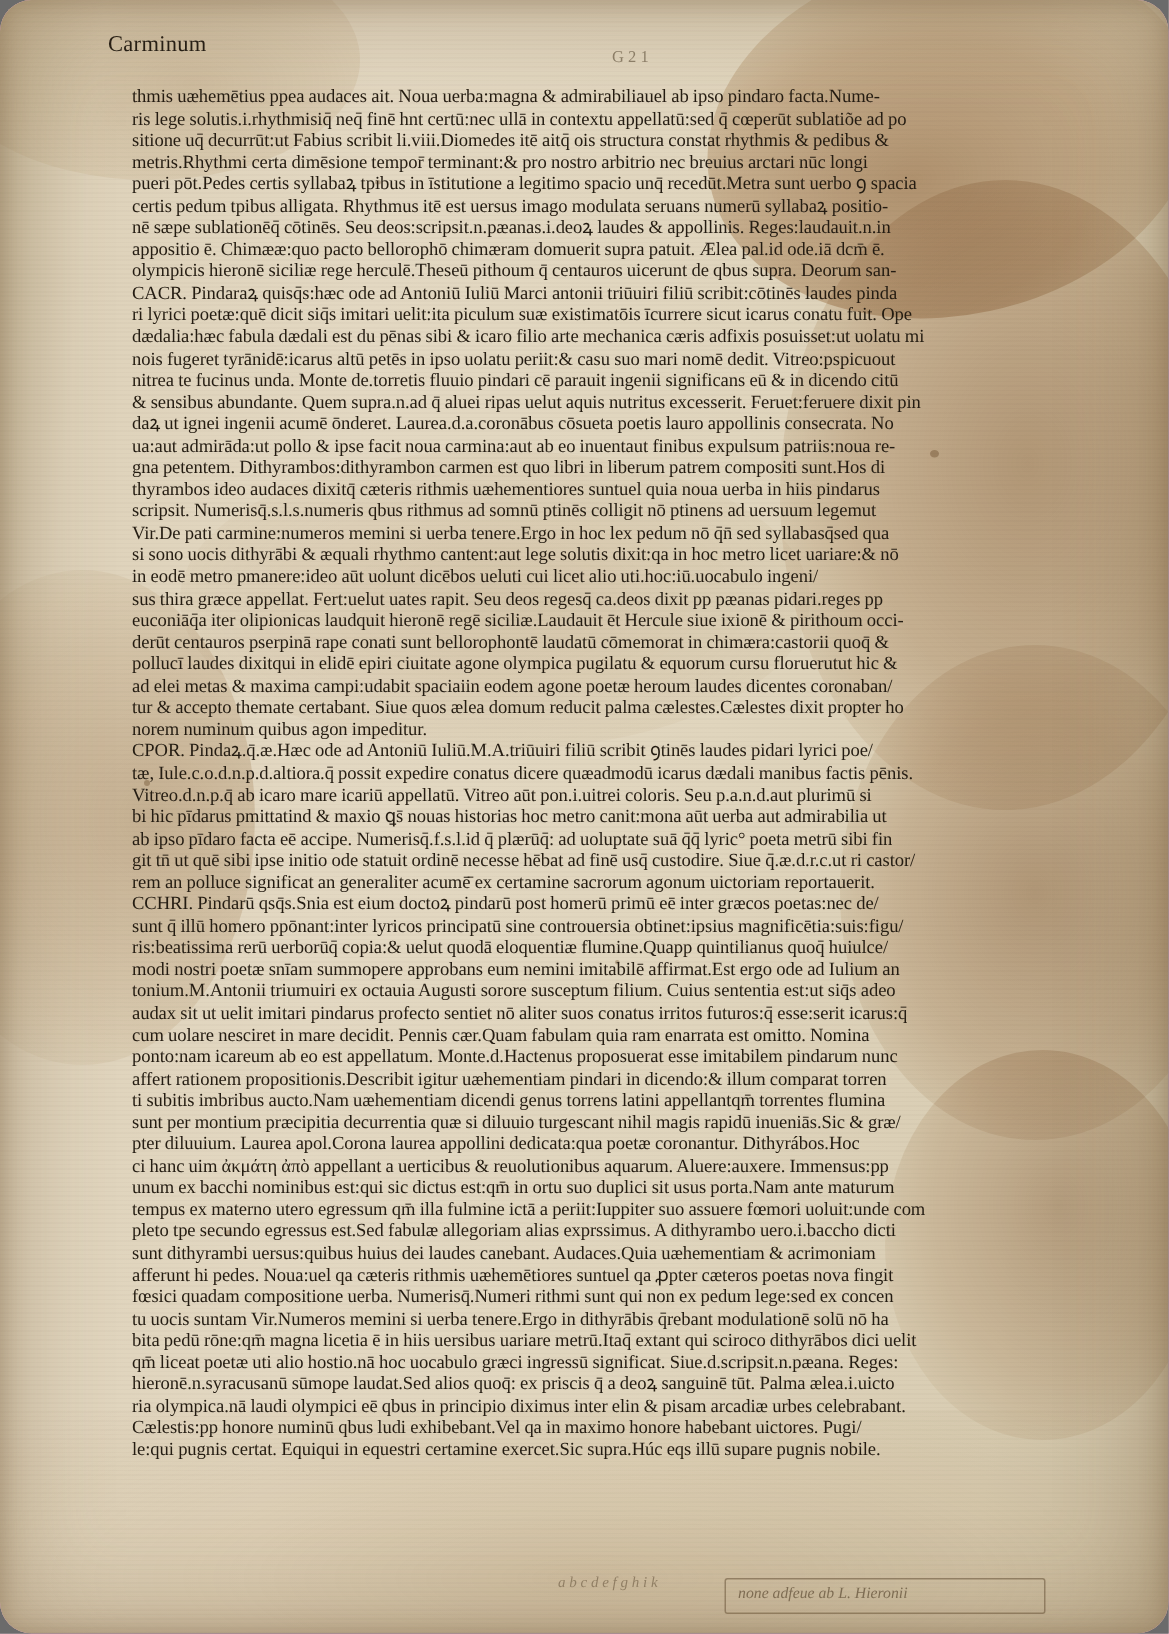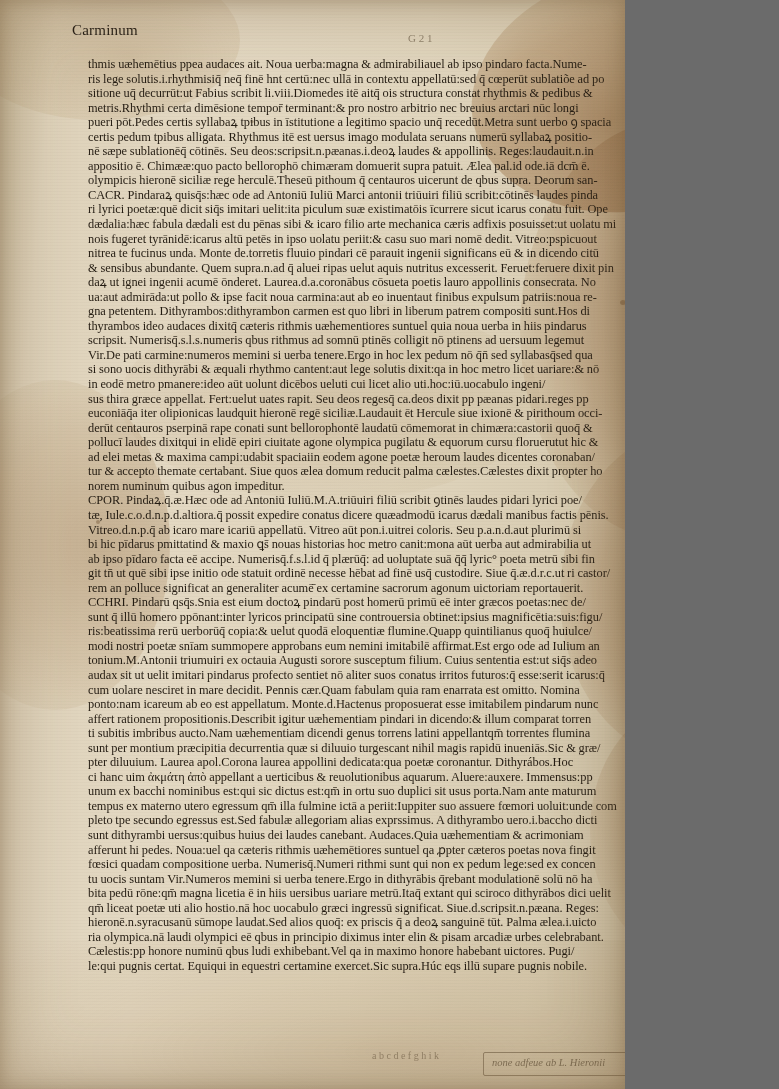--- a/index.html
+++ b/index.html
@@ -2,25 +2,26 @@
 <html><head>
 <meta charset="utf-8">
 <style>
   html, body {
     margin: 0;
     padding: 0;
     background: #6b6b6b;
   }
   #page {
     position: relative;
-    width: 625px;
+    width: 779px;
     height: 1089px;
     overflow: hidden;
     background: #f9a8d4;
     font-family: "Liberation Serif", serif;
+    border-radius: 21px;
   }
   
   #paper {
     position: absolute;
     inset: 0;
     background:
       linear-gradient(95deg, #cfc2a6 0%, #ded2ba 8%, #e3d8c2 30%, #e0d5bd 60%, #d8ccb2 85%, #c9bca0 100%);
   }
   
   .stain {
@@ -101,20 +102,21 @@
     margin: 0;
     text-indent: 0;
   }
   
   .annot {
     position: absolute;
     font-family: "Liberation Serif", serif;
     color: #3a2f1f;
     opacity: 0.45;
     font-size: 10px;
+    font-style: italic;
   }
   #annot-box {
     position: absolute;
     left: 483px; top: 1052px;
     width: 212px; height: 22px;
     border: 1px solid rgba(80,60,35,0.45);
     border-radius: 2px;
   }
   #annot-text {
     position: absolute;

